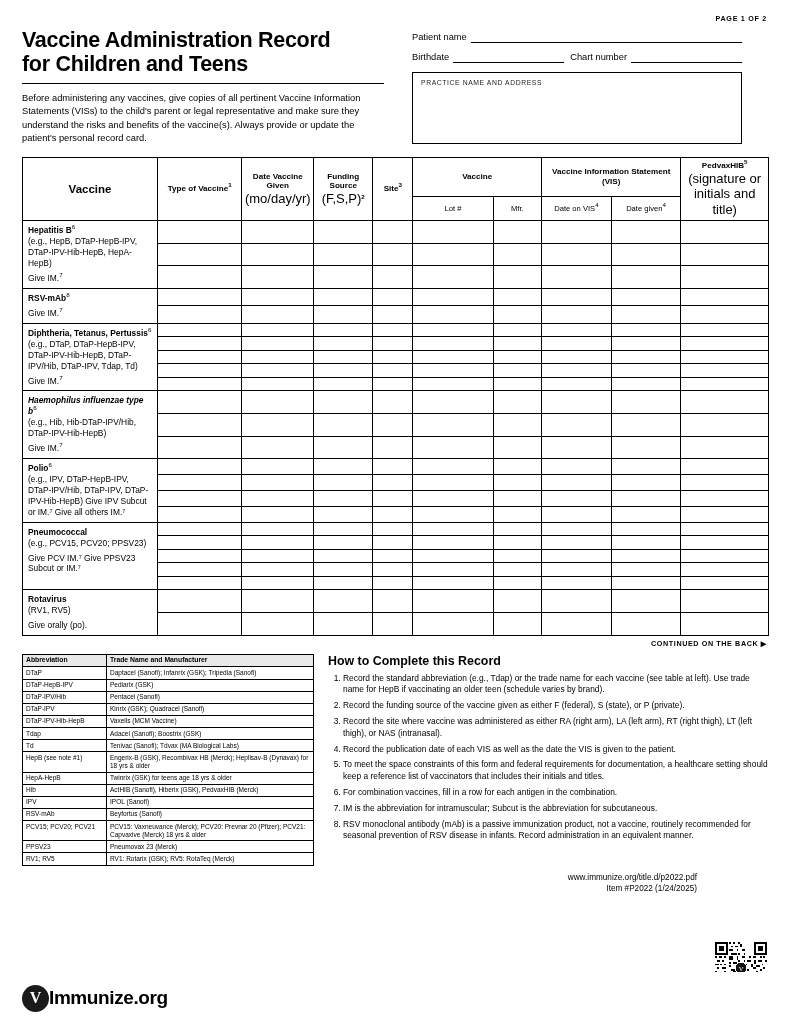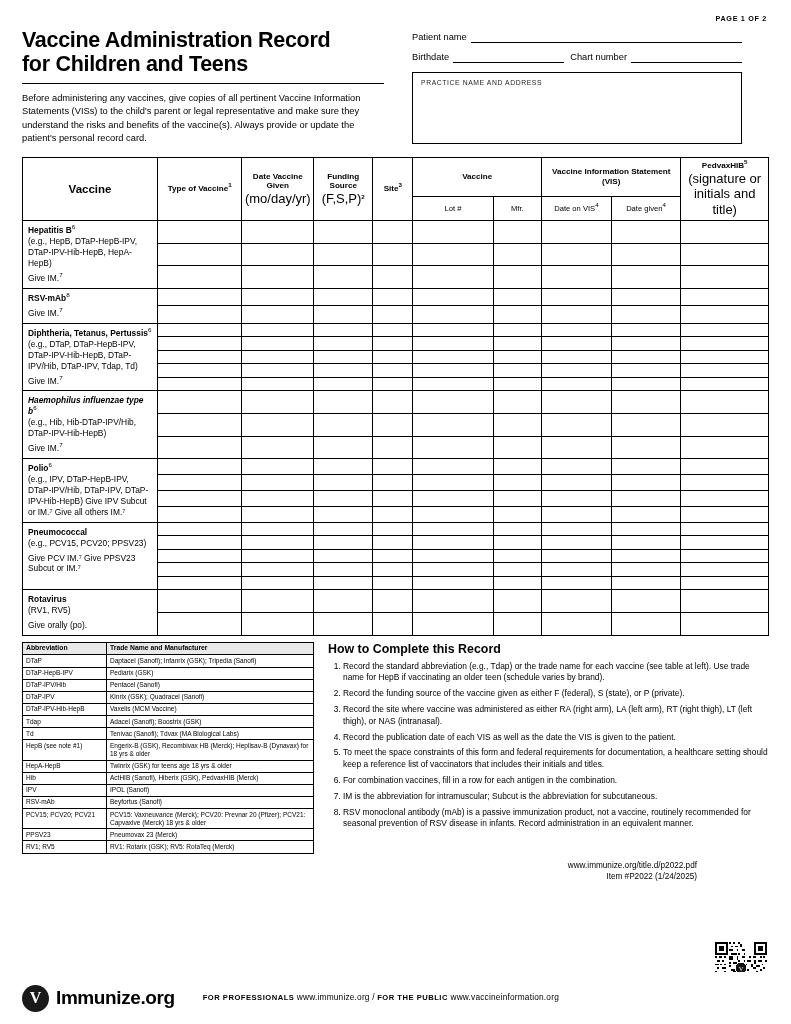--- a/index.html
+++ b/index.html
@@ -74,21 +74,21 @@
     position:absolute; left:0; right:0; bottom:0; height:52px;
     background:#fff; border-top:none;
     display:flex; align-items:center; padding:0 22px;
   }
   .logo-wrap { display:flex; align-items:center; }
   .logo-mark {
     width:27px; height:27px; border-radius:50%; background:#1a1a1a; color:#fff;
     display:flex; align-items:center; justify-content:center; font-size:16px; font-weight:700;
     font-family:"Liberation Serif", serif;
   }
-  .logo-text { font-size:19px; font-weight:700; margin-left:7px; letter-spacing:-0.4px;}
+  .logo-text { font-size:19px; font-weight:700; letter-spacing:-0.4px;}
   .footer-links { margin-left:28px; font-size:8.3px; letter-spacing:.2px; padding-bottom:2px;}
   .footer-links b { font-weight:700; letter-spacing:.5px; font-size:7.6px;}
   .qr {
     position:absolute; right:24px; bottom:30px; width:52px; height:52px;
   }
   .qr-caption { position:absolute; right:20px; bottom:17px; font-size:6.2px; text-align:center; width:62px;}
 </style>
 </head>
 <body>
 
@@ -438,20 +438,23 @@
           <td></td>
           <td></td>
           <td></td>
           <td></td>
           <td></td>
           <td></td>
         </tr>
       </tbody>
   </table>
 
+  <div class="continued">
+    <span>CONTINUED ON THE BACK</span> ▶
+  </div>
 
   <div class="lower">
     <div class="abbr-wrap">
       <table class="abbr">
         <thead>
           <tr>
             <th class="abbr-c1">Abbreviation</th>
             <th>Trade Name and Manufacturer</th>
           </tr>
         </thead>
@@ -662,22 +665,15 @@
     <circle cx="14.5" cy="14.5" r="3.0" fill="#111"></circle>
     <text x="14.5" y="16.3" font-size="3.6" fill="#fff" text-anchor="middle" font-family="Liberation Serif, serif">V</text>
   </svg>
   <div class="qr-caption">Scan for PDF</div>
 
   <div class="footer">
     <div class="logo-wrap">
       <div class="logo-mark">V</div>
       <div class="logo-text">Immunize.org</div>
     </div>
-    <div class="footer-links">
-      <b>FOR PROFESSIONALS</b>
-      <span>www.immunize.org</span>
-      <span>/</span>
-      <b>FOR THE PUBLIC</b>
-      <span>www.vaccineinformation.org</span>
-    </div>
   </div>
 
 </div>
 
 </body></html>

